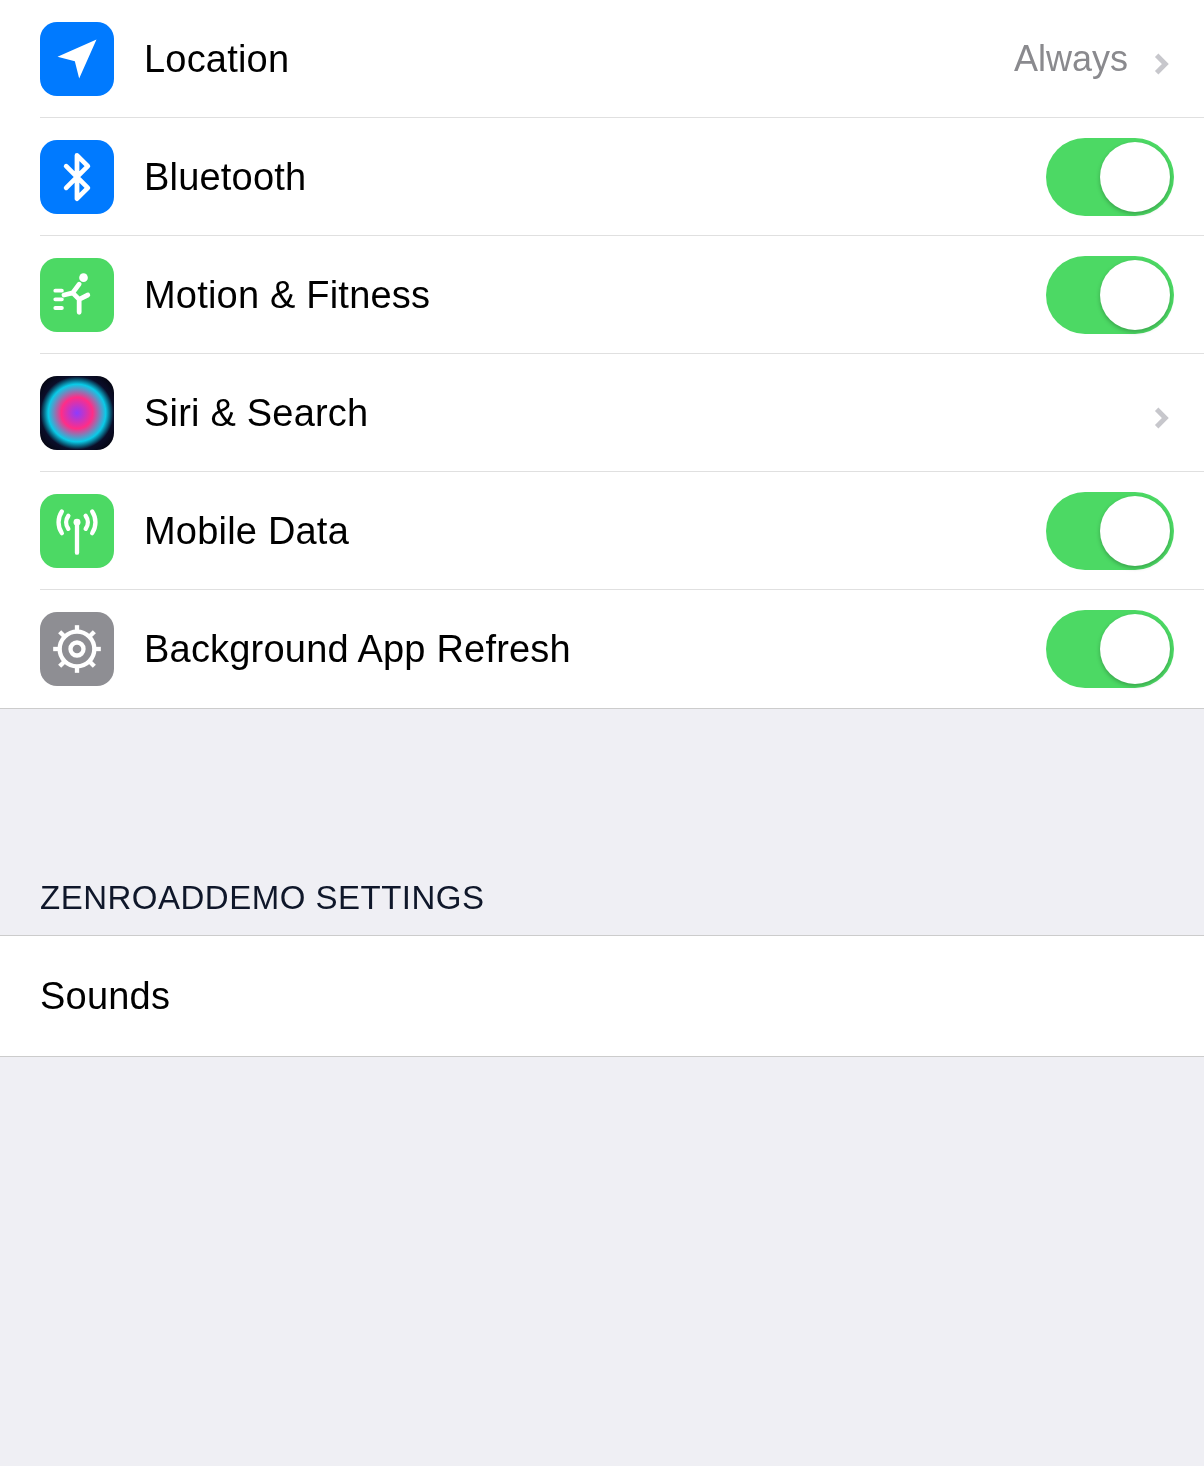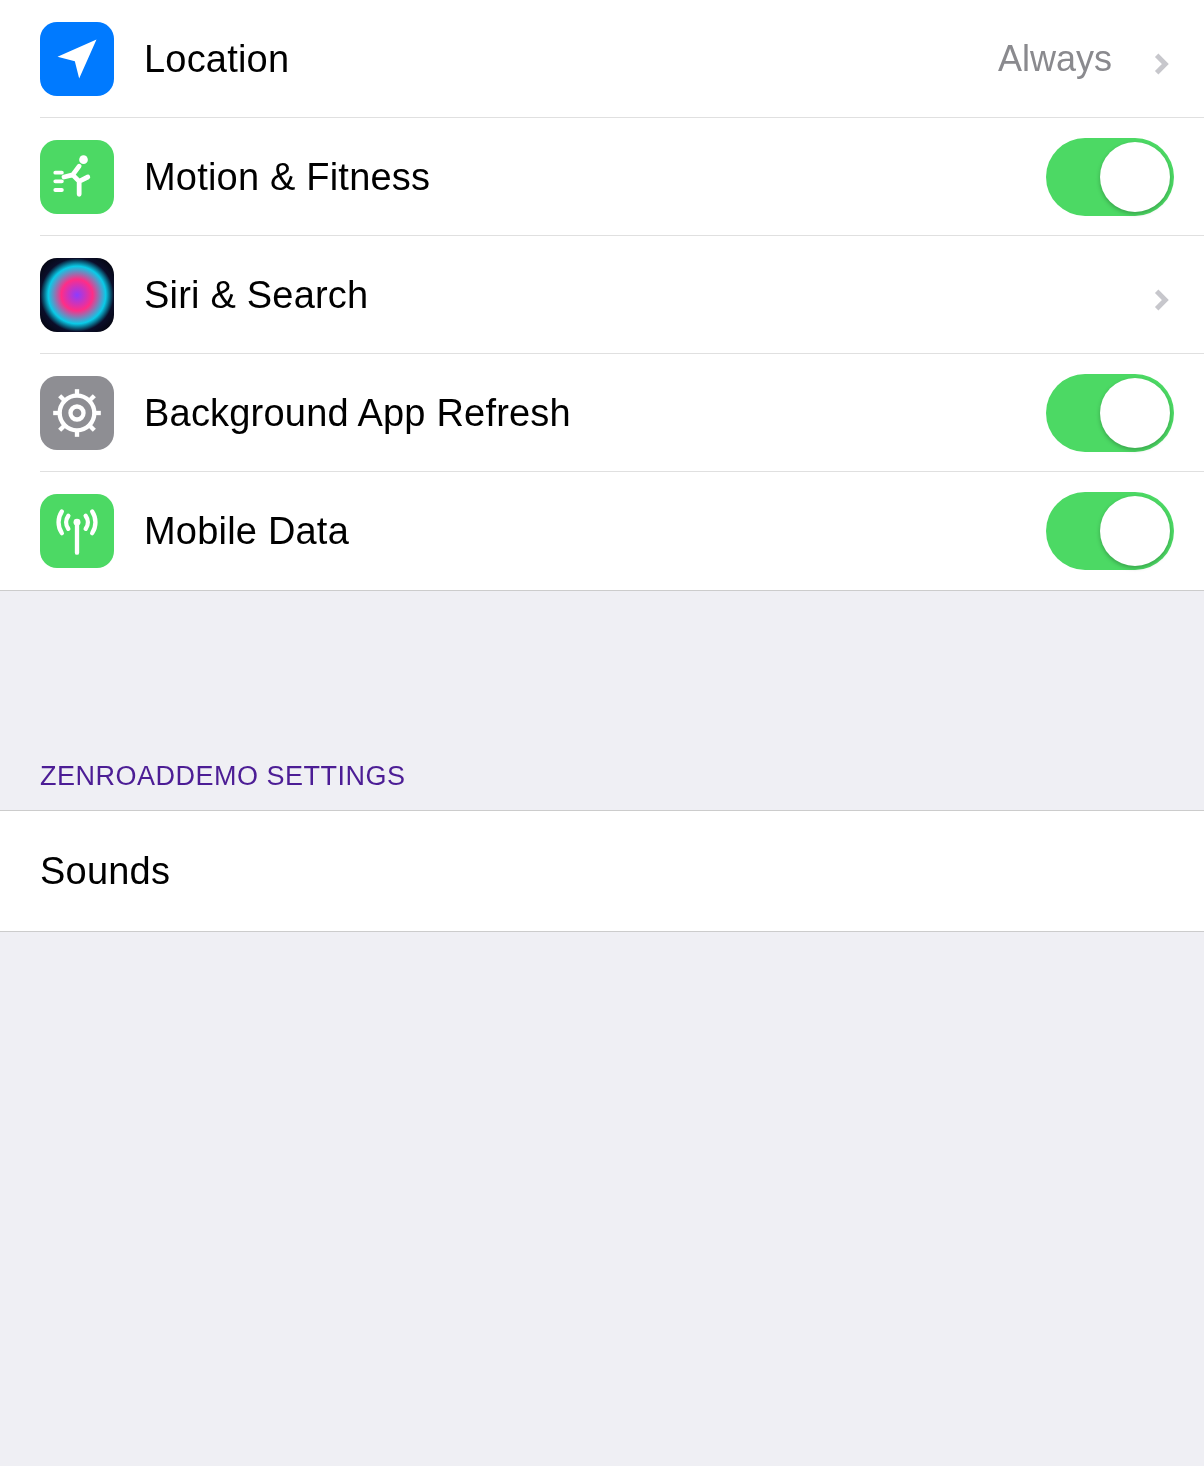--- a/index.html
+++ b/index.html
@@ -50,21 +50,21 @@
   .icon.mobile-green{ background: #4cd964; }
 
   .labels { flex: 1 1 auto; display:flex; flex-direction:column; justify-content:center; min-width:0;}
   .title { font-size: 38px; letter-spacing: 0.2px; color:#000;}
   .subtitle { font-size: 26px; color: #8a8a8e; margin-top:2px;}
 
   .detail {
     font-size: 36px;
     color: #8a8a8e;
     margin-left: auto;
-    margin-right: 36px;
+    margin-right: 20px;
   }
 
   .chevron {
     flex: 0 0 auto;
     width: 26px; height: 26px;
   }
   .chevron svg { stroke: #c7c7cc; stroke-width: 4.5; fill:none; width:100%; height:100%;}
 
   
   .switch {
@@ -78,23 +78,23 @@
   .switch .knob {
     position: absolute;
     top: 4px; right: 4px;
     width: 70px; height: 70px;
     border-radius: 50%;
     background: #fff;
     box-shadow: 0 2px 4px rgba(0,0,0,0.25);
   }
 
   .section-header {
-    font-size: 27px;
+    font-size: 33px;
     letter-spacing: 0.5px;
-    color: #4c1d95;
+    color: #0f172a;
     padding: 0 40px 18px 40px;
     text-transform: uppercase;
   }
   .spacer { height: 170px; }
 
   .row.version { padding-left: 40px; min-height: 120px;}
   .row.version .title { font-size: 38px; }
   .row.version .value {
     margin-left:auto; color:#8a8a8e; font-size:36px;
   }
@@ -114,20 +114,33 @@
       <span class="title">Location</span>
     </div>
     <span class="detail">Always</span>
     <span class="chevron">
       <svg viewBox="0 0 24 24">
           <polyline points="8 4 16 12 8 20"></polyline>
         </svg>
     </span>
   </div>
 
+  <div class="row">
+    <div class="icon blue">
+      <svg viewBox="0 0 24 24">
+          <path fill="none" stroke="#fff" stroke-width="2.2" stroke-linejoin="round" stroke-linecap="round" d="M7 7l10 10-5 5V2l5 5L7 17"></path>
+        </svg>
+    </div>
+    <div class="labels">
+      <span class="title">Bluetooth</span>
+    </div>
+    <div class="switch">
+        <div class="knob"></div>
+      </div>
+  </div>
 
   <div class="row">
     <div class="icon motion-green">
       <svg viewBox="0 0 24 24">
         <circle cx="15" cy="4" r="2" fill="#fff"></circle>
         <path d="M13 7l-3 4 3 3v6M10 11l-4 1M13 14l4-2" stroke="#fff" stroke-width="2.2" stroke-linecap="round" stroke-linejoin="round" fill="none"></path>
         <path d="M2 10h3M2 14h3M2 18h3" stroke="#fff" stroke-width="1.8" stroke-linecap="round"></path>
       </svg>
     </div>
     <div class="labels">
@@ -143,20 +156,41 @@
     <div class="labels">
       <span class="title">Siri &amp; Search</span>
     </div>
     <span class="chevron">
       <svg viewBox="0 0 24 24">
           <polyline points="8 4 16 12 8 20"></polyline>
         </svg>
     </span>
   </div>
 
+
+  <div class="row">
+    <div class="icon mobile-green">
+      <svg viewBox="0 0 24 24">
+        <g fill="none" stroke="#fff" stroke-width="2" stroke-linecap="round">
+          <line x1="12" y1="8" x2="12" y2="22"></line>
+          <circle cx="12" cy="8" r="1.6" fill="#fff" stroke="none"></circle>
+          <path d="M8 11a5 5 0 0 1 0-6"></path>
+            <path d="M16 5a5 5 0 0 1 0 6"></path>
+          <path d="M5 13a9 9 0 0 1 0-10"></path>
+            <path d="M19 3a9 9 0 0 1 0 10"></path>
+        </g>
+      </svg>
+    </div>
+    <div class="labels">
+      <span class="title">Mobile Data</span>
+    </div>
+    <div class="switch">
+        <div class="knob"></div>
+      </div>
+  </div>
 
   <div class="row">
     <div class="icon gray">
       <svg viewBox="0 0 24 24">
         <circle cx="12" cy="12" r="8" fill="none" stroke="#fff" stroke-width="2"></circle>
         <circle cx="12" cy="12" r="3" fill="none" stroke="#fff" stroke-width="2"></circle>
         <g stroke="#fff" stroke-width="2">
           <line x1="12" y1="1" x2="12" y2="4"></line>
             <line x1="12" y1="20" x2="12" y2="23"></line>
           <line x1="1" y1="12" x2="4" y2="12"></line>
@@ -169,41 +203,20 @@
       </svg>
     </div>
     <div class="labels">
       <span class="title">Background App Refresh</span>
     </div>
     <div class="switch">
         <div class="knob"></div>
       </div>
   </div>
 
-  <div class="row">
-    <div class="icon mobile-green">
-      <svg viewBox="0 0 24 24">
-        <g fill="none" stroke="#fff" stroke-width="2" stroke-linecap="round">
-          <line x1="12" y1="8" x2="12" y2="22"></line>
-          <circle cx="12" cy="8" r="1.6" fill="#fff" stroke="none"></circle>
-          <path d="M8 11a5 5 0 0 1 0-6"></path>
-            <path d="M16 5a5 5 0 0 1 0 6"></path>
-          <path d="M5 13a9 9 0 0 1 0-10"></path>
-            <path d="M19 3a9 9 0 0 1 0 10"></path>
-        </g>
-      </svg>
-    </div>
-    <div class="labels">
-      <span class="title">Mobile Data</span>
-    </div>
-    <div class="switch">
-        <div class="knob"></div>
-      </div>
-  </div>
-
 </div>
 
 <div class="spacer"></div>
 
 <div class="section-header">ZENROADDEMO SETTINGS</div>
 
 <div class="group">
   <div class="row version">
     <span class="title">Sounds</span>
   </div>

